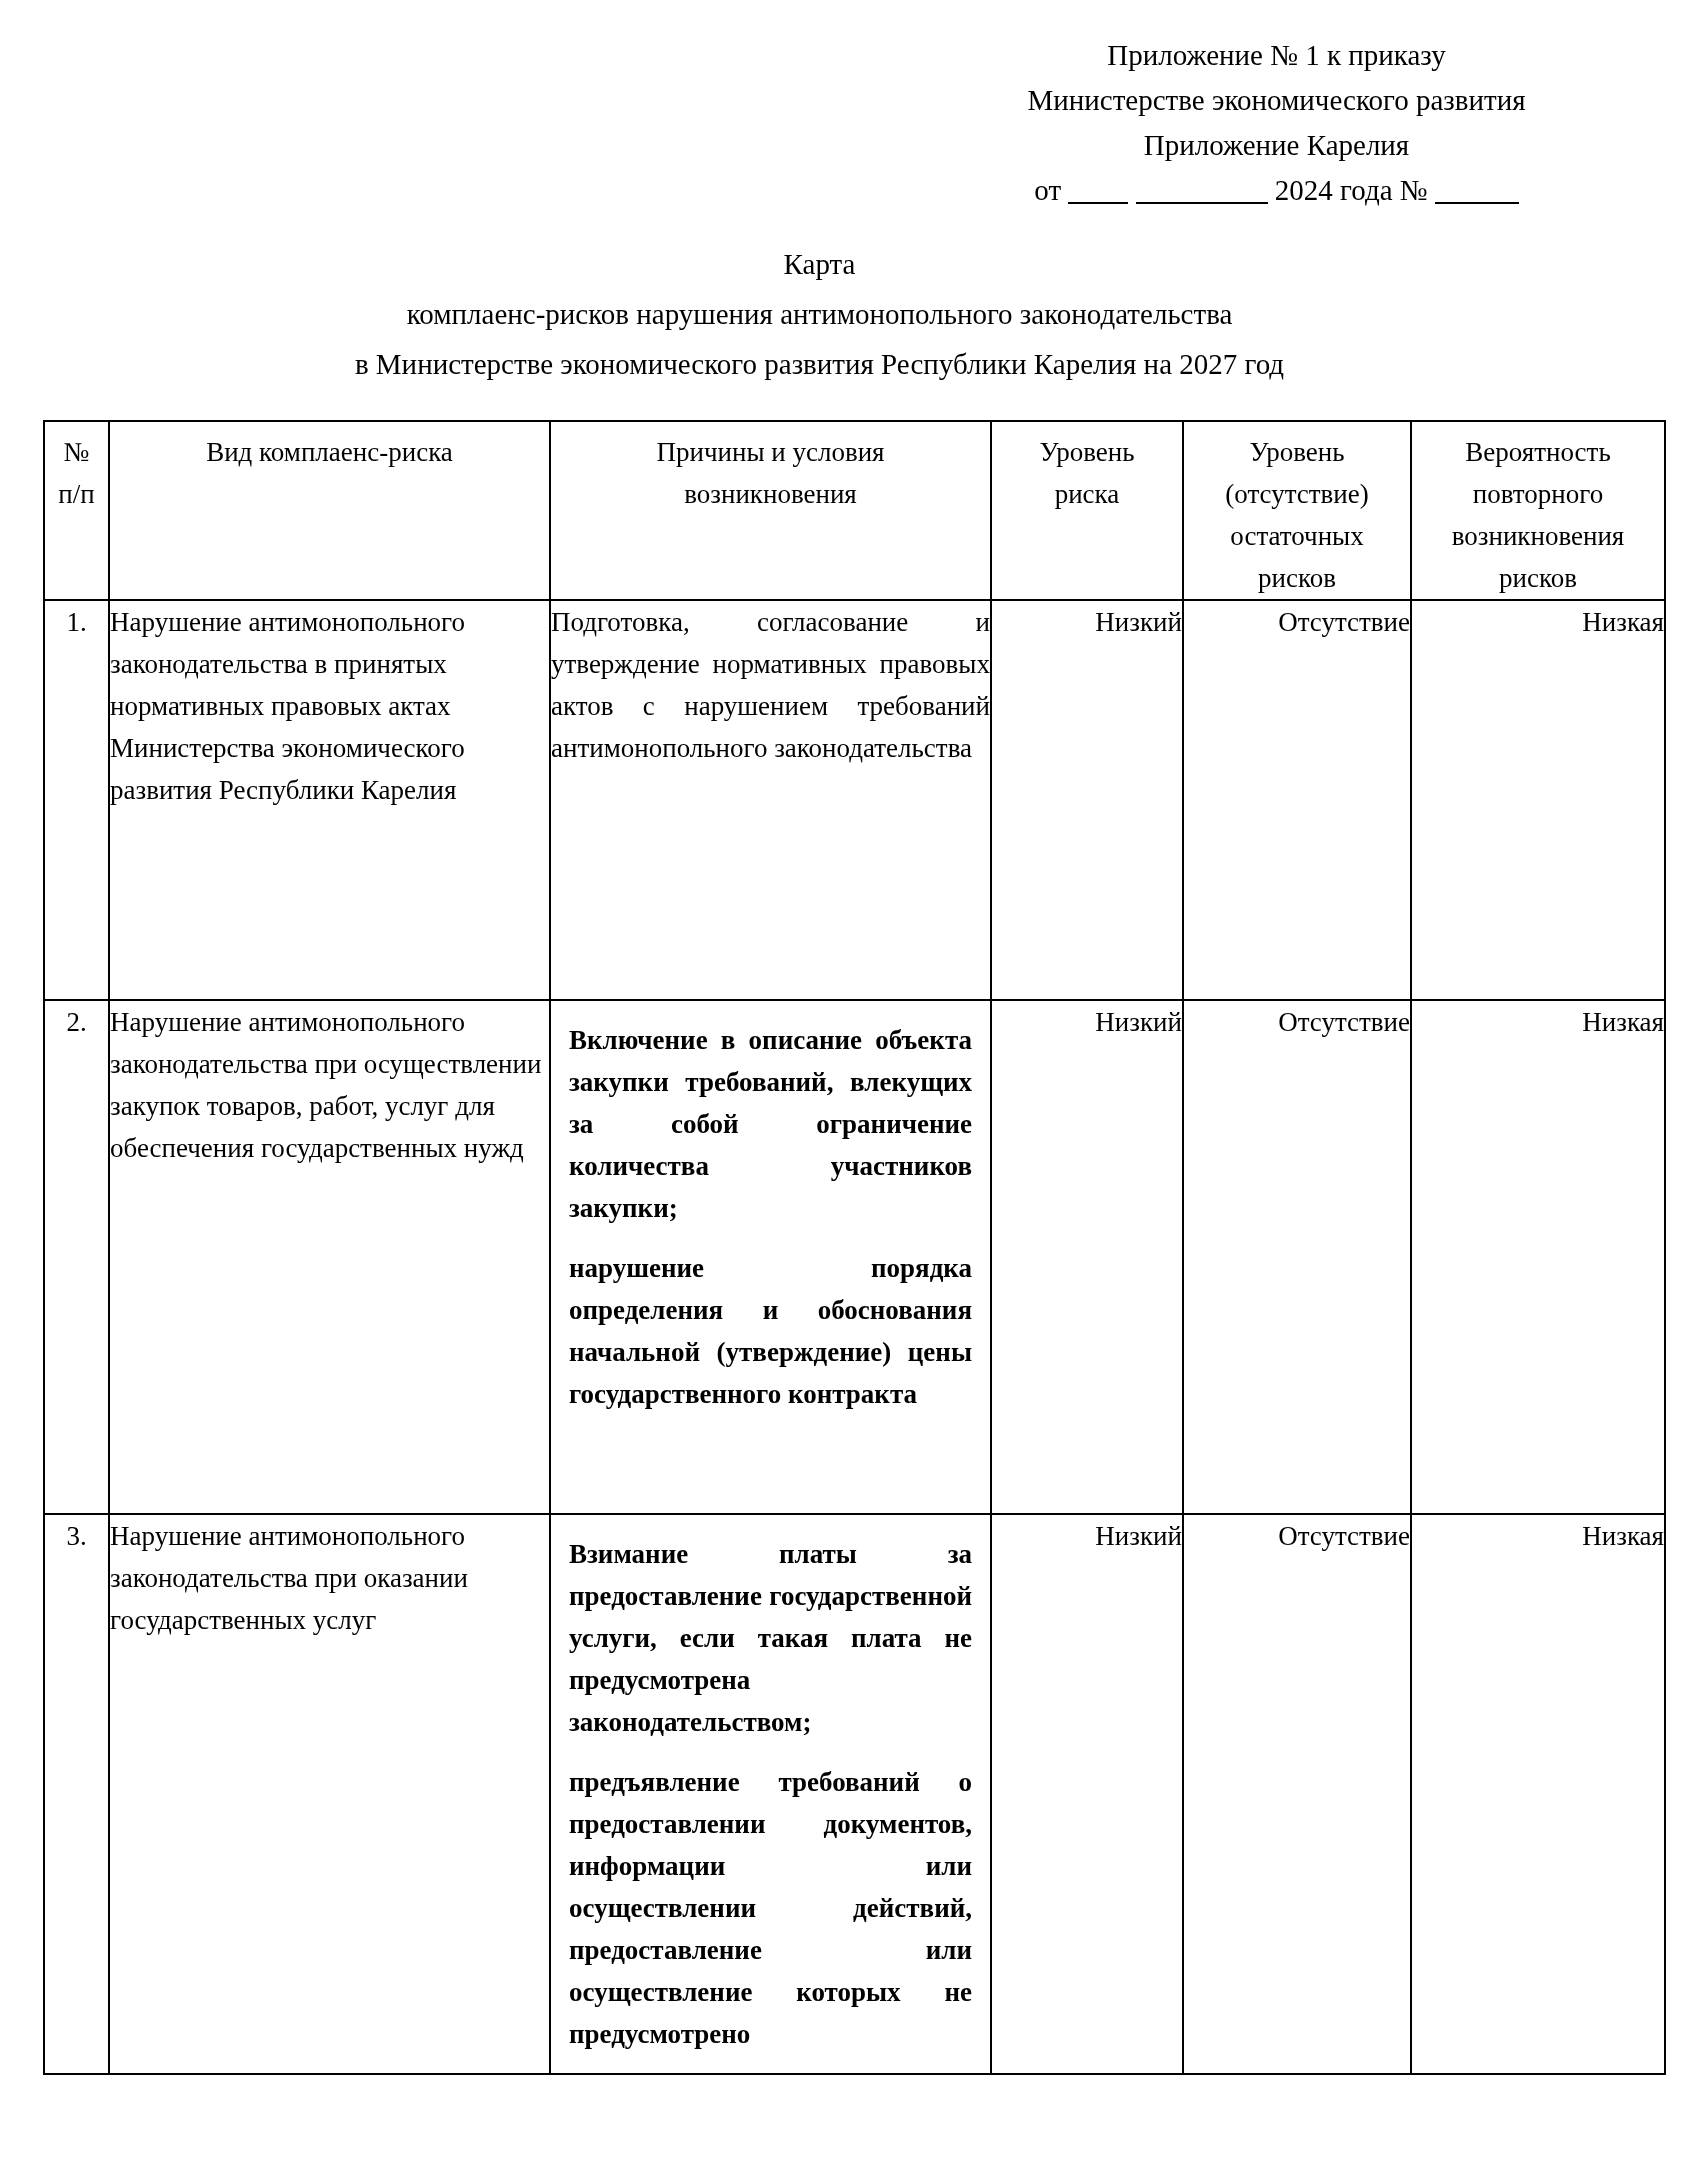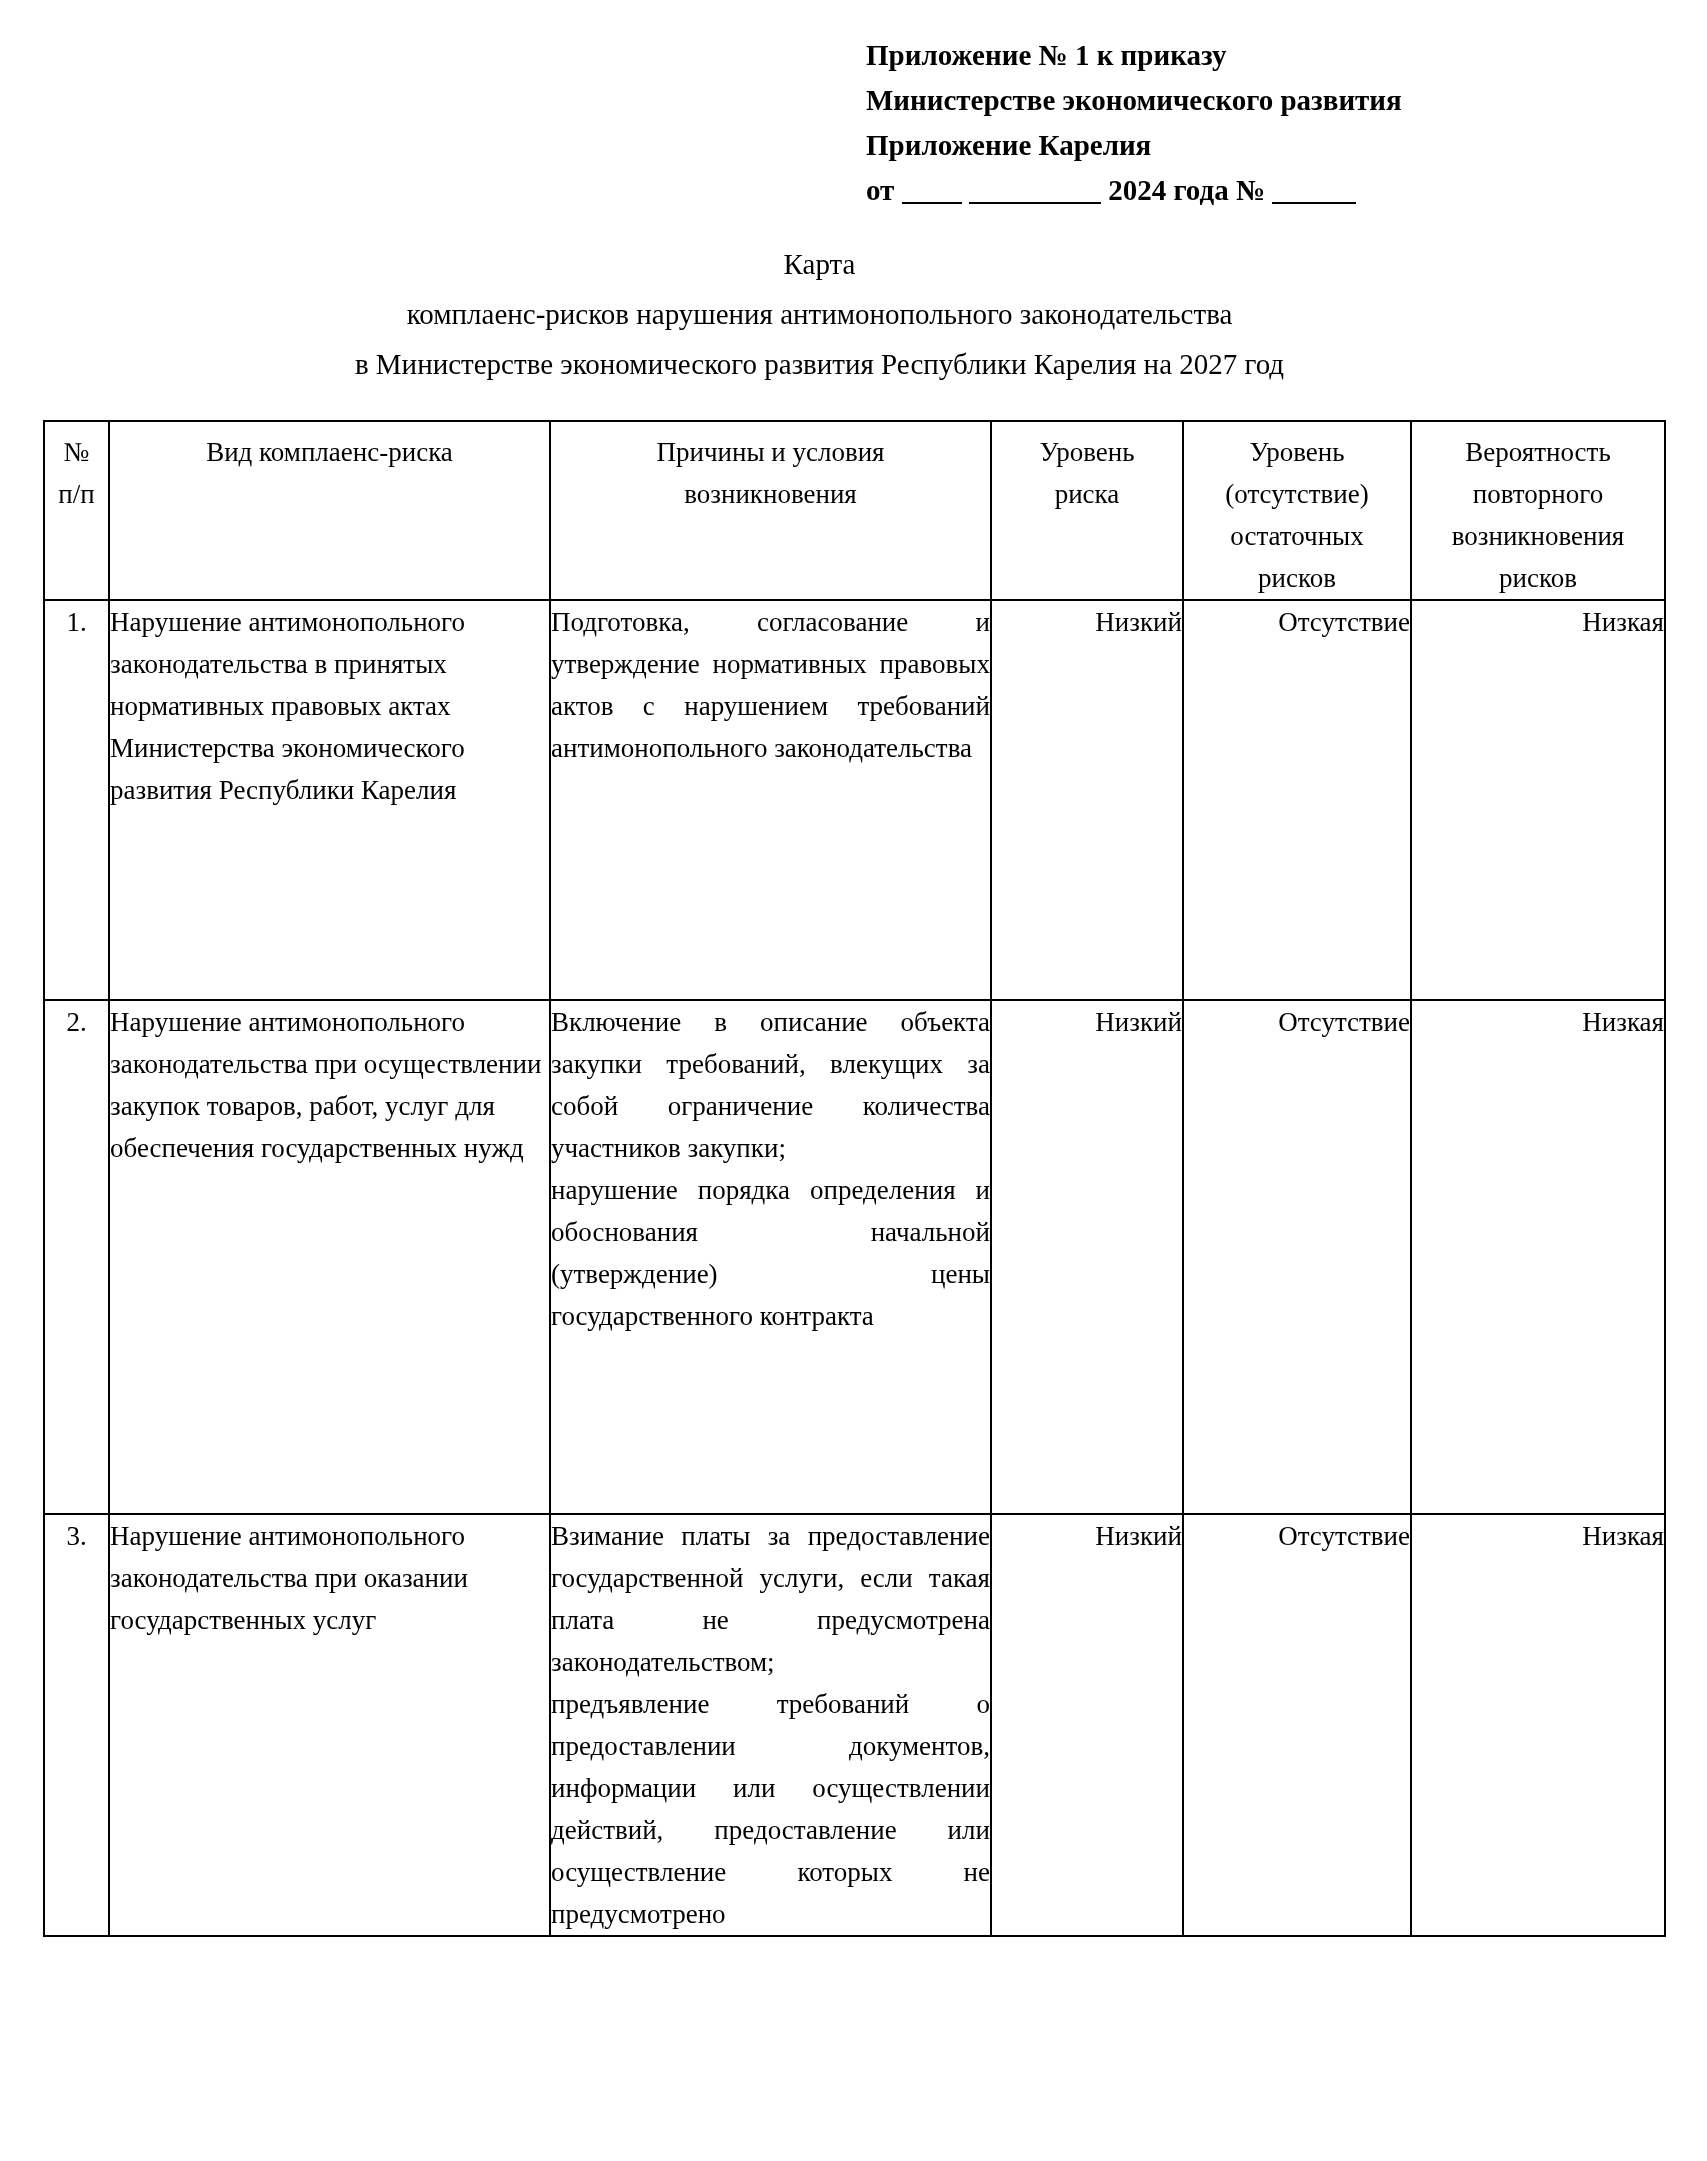--- a/index.html
+++ b/index.html
@@ -18,26 +18,25 @@
     position: relative;
     width: 1707px;
     height: 2161px;
     box-sizing: border-box;
   }
 
   
   .appendix {
     position: absolute;
     top: 33px;
-    right: 44px;
+    right: 32px;
     width: 797px;
-    text-align: left;
+    text-align: center;
     font-size: 29px;
     line-height: 45px;
-    font-weight: bold;
   }
   .appendix .line {
     white-space: nowrap;
   }
   .appendix .datline {
     white-space: nowrap;
     letter-spacing: 0;
   }
   .blank-short {
     display: inline-block;
@@ -120,23 +119,24 @@
     margin-left: 8px;
   }
   .cell-just {
     text-align: justify;
     text-align-last: left;
     padding: 10px 10px 17px 10px;
     line-height: 42px;
     hyphens: none;
   }
   .cell-just p {
-    margin: 0;
+    margin: 18px;
     text-align: justify;
     text-align-last: left;
+    font-weight: bold;
   }
   .cell-center {
     text-align: right;
     padding: 10px 5.7px 0 5.7px;
     line-height: 42px;
     margin-top: 16px;
   }
   .r1 td { height: 398px; }
   .r2 td { height: 512px; }
   .r3 td { height: 313px; }

